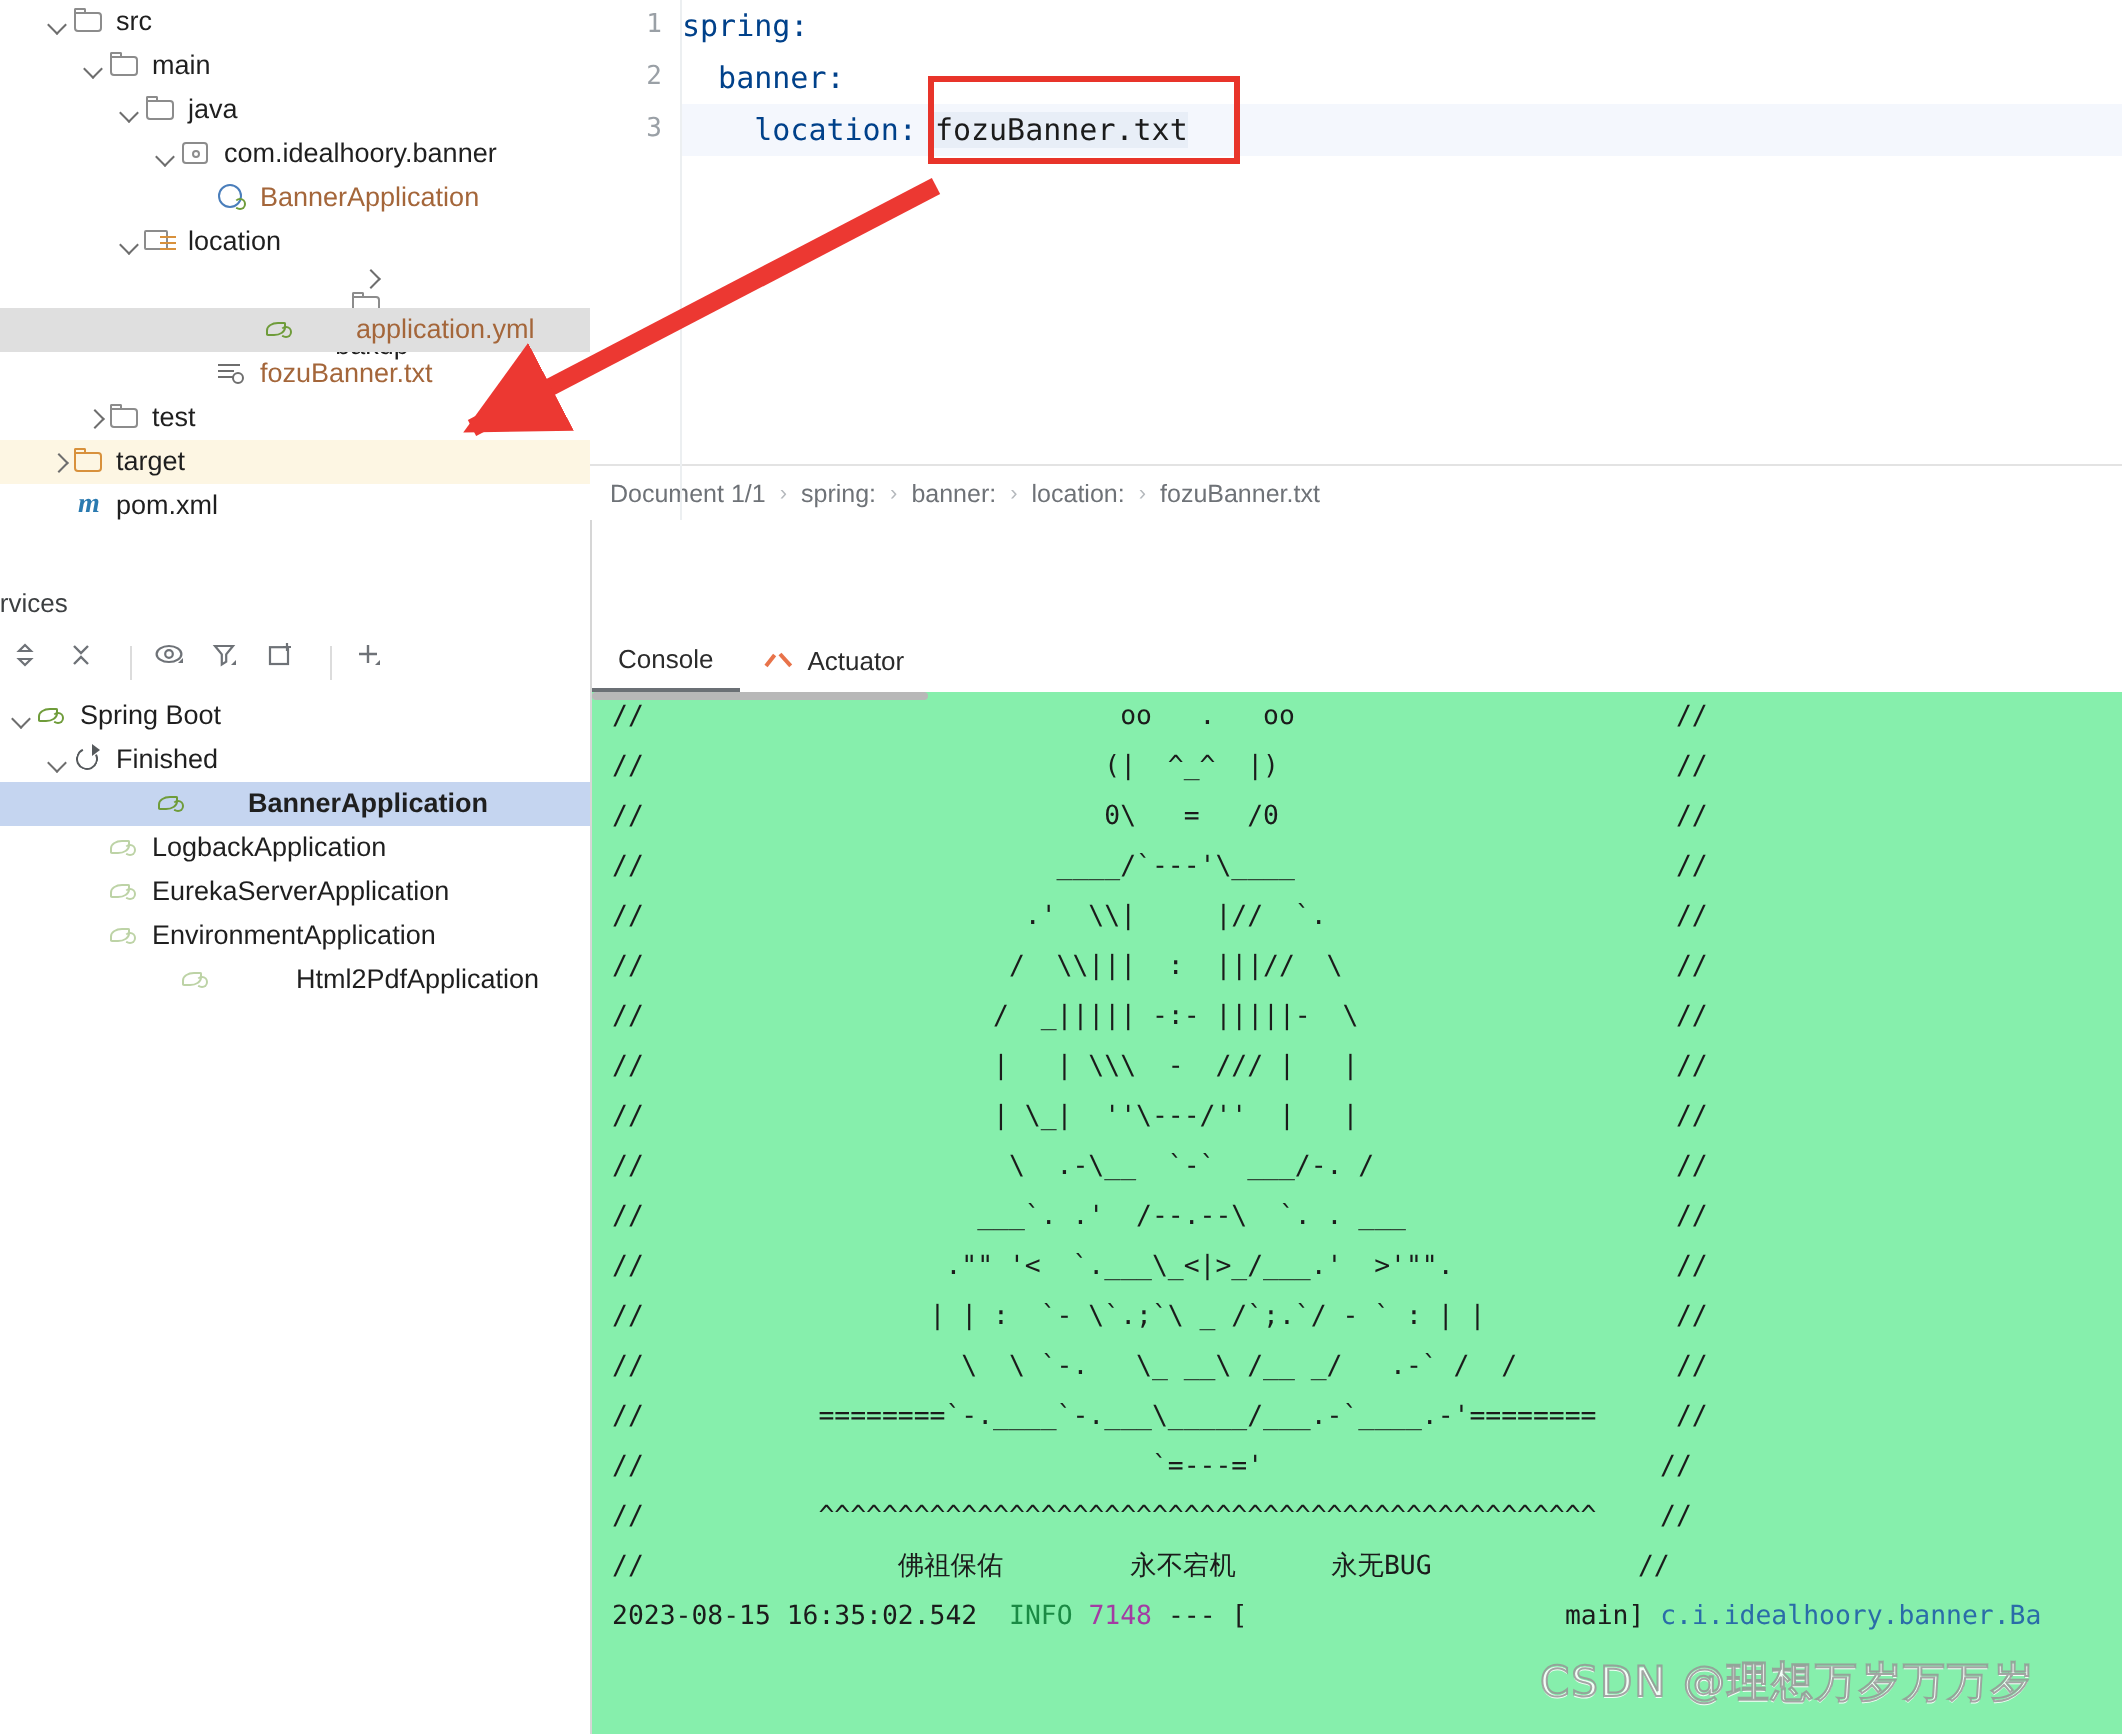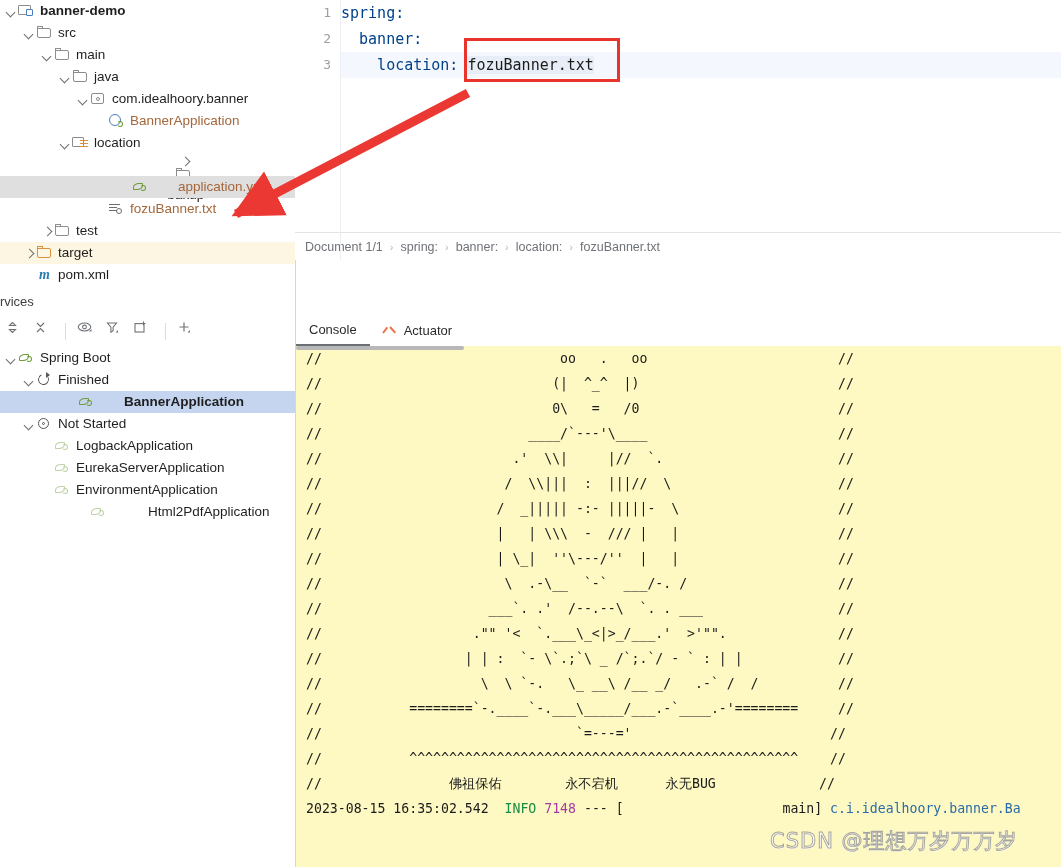--- a/index.html
+++ b/index.html
@@ -224,21 +224,21 @@
   .ic-actuator::before{
     content:"";position:absolute;left:0;top:8px;width:7px;height:2px;
     background:#e8734a;transform:rotate(-52deg);transform-origin:left center;
   }
   .ic-actuator::after{
     content:"";position:absolute;left:7px;top:2px;width:8px;height:2px;
     background:#e8734a;transform:rotate(48deg);transform-origin:left center;
   }
   #console{
     position:absolute;left:0;top:58px;right:0;bottom:0;overflow:hidden;
-    background:#fef9c3;
+    background:#86efac;
   }
   #console pre{
     margin:0;padding:0 0 0 10px;
     font-family:"DejaVu Sans Mono","Liberation Mono",monospace;
     font-size:13.2px;line-height:25px;color:#1b1b1b;white-space:pre;
   }
   .log-line{
     font-family:"DejaVu Sans Mono","Liberation Mono",monospace;
     font-size:13.2px;line-height:25px;white-space:pre;padding-left:10px;color:#1b1b1b;
   }
@@ -263,25 +263,20 @@
     text-shadow:0 1px 0 rgba(255,255,255,0.9);
     pointer-events:none;
   }
   
   .vline{position:absolute;background:#d6d6d6;}
 </style>
 </head>
 <body>
 
 <div id="project-tree">
-    <div class="tree-row" style="padding-left: 4px;">
-      <span class="chev down"></span>
-      <span class="tico ic-module"></span>
-      <span class="lbl bold">banner-demo</span>
-    </div>
     <div class="tree-row" style="padding-left: 22px;">
       <span class="chev down"></span>
       <span class="tico ic-folder"></span>
       <span class="lbl">src</span>
     </div>
     <div class="tree-row" style="padding-left: 40px;">
       <span class="chev down"></span>
       <span class="tico ic-folder"></span>
       <span class="lbl">main</span>
     </div>
@@ -401,25 +396,20 @@
     </div>
     <div class="tree-row" style="padding-left: 22px; height: 22px; line-height: 22px;">
       <span class="chev down"></span>
       <span class="tico ic-rerun"></span>
       <span class="lbl">Finished</span>
     </div>
     <div class="tree-row sel" style="padding-left: 40px; height: 22px; line-height: 22px;">
       <span class="chev "></span>
       <span class="tico ic-spring"></span>
       <span class="lbl bold">BannerApplication</span>
-    </div>
-    <div class="tree-row" style="padding-left: 22px; height: 22px; line-height: 22px;">
-      <span class="chev down"></span>
-      <span class="tico ic-gear"></span>
-      <span class="lbl">Not Started</span>
     </div>
     <div class="tree-row" style="padding-left: 40px; height: 22px; line-height: 22px;">
       <span class="chev "></span>
       <span class="tico ic-spring faded"></span>
       <span class="lbl">LogbackApplication</span>
     </div>
     <div class="tree-row" style="padding-left: 40px; height: 22px; line-height: 22px;">
       <span class="chev "></span>
       <span class="tico ic-spring faded"></span>
       <span class="lbl">EurekaServerApplication</span>

